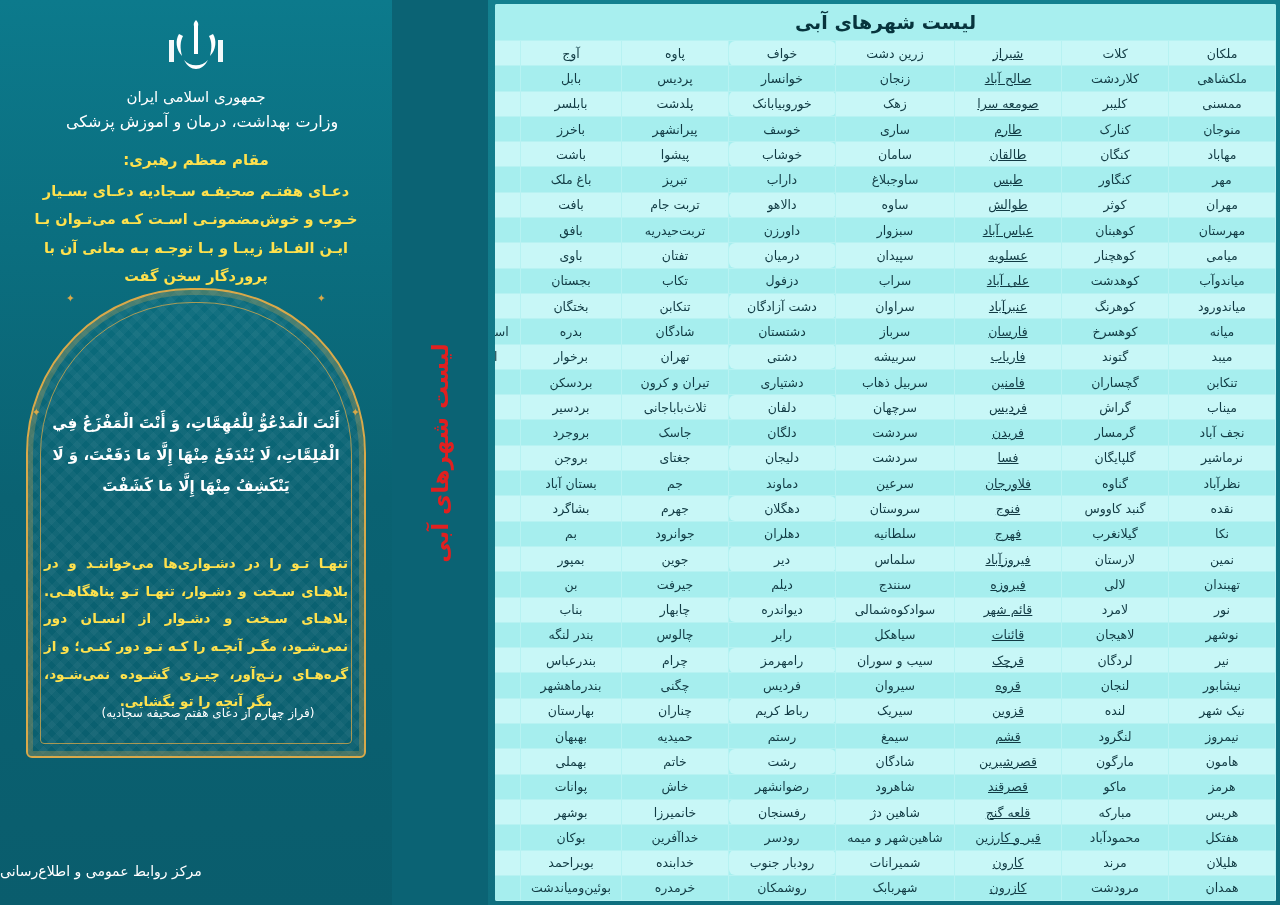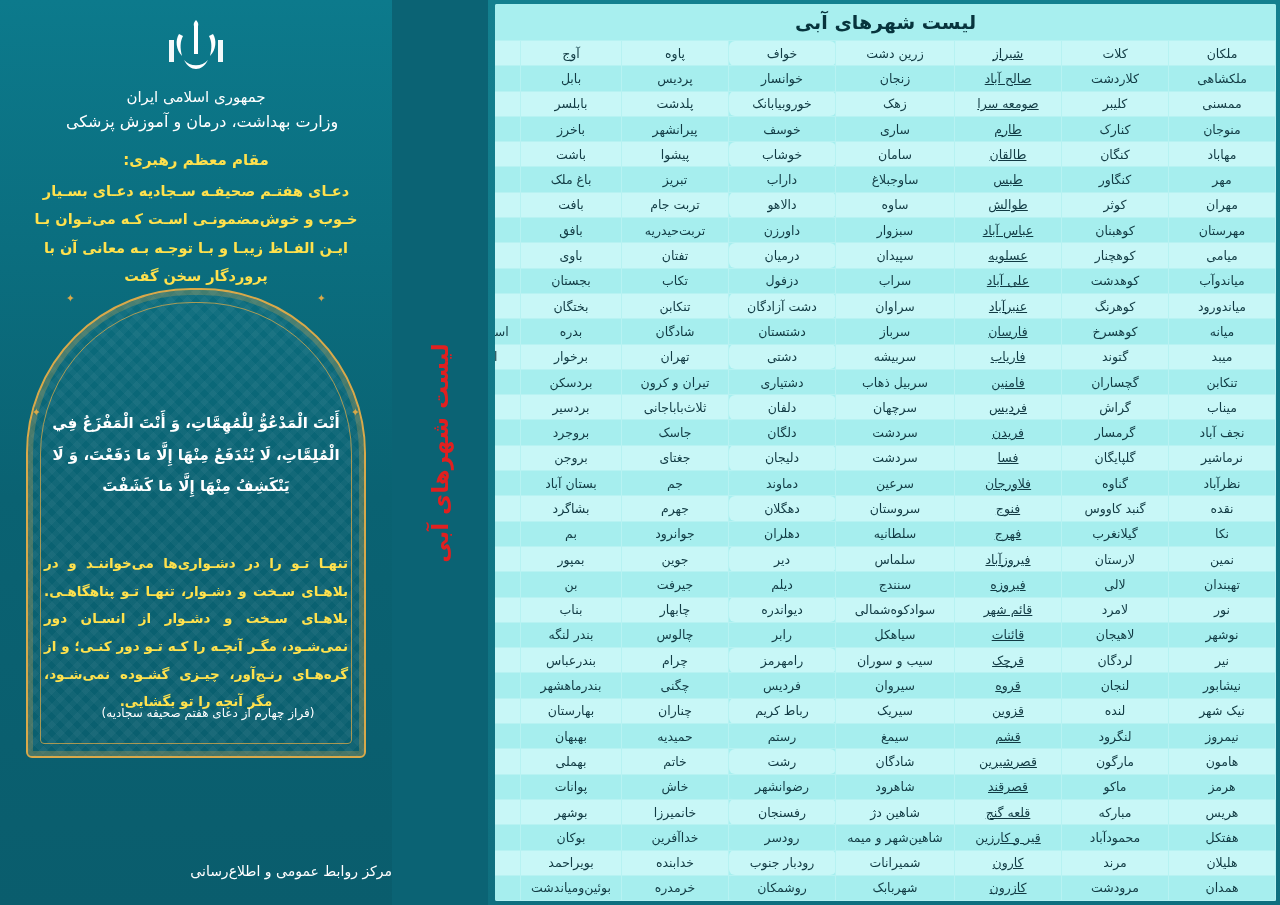--- a/index.html
+++ b/index.html
@@ -129,21 +129,21 @@
     width: 340px;
     text-align: center;
     font-size: 12px;
     color: #ffffff;
   }
   .footer-org {
     position: absolute;
     bottom: 26px;
     left: 0;
     width: 392px;
-    text-align: right;
+    text-align: left;
     font-size: 14px;
     color: #ffffff;
   }
 
   
   .vertical-strip {
     position: absolute;
     top: 0;
     left: 392px;
     width: 96px;

